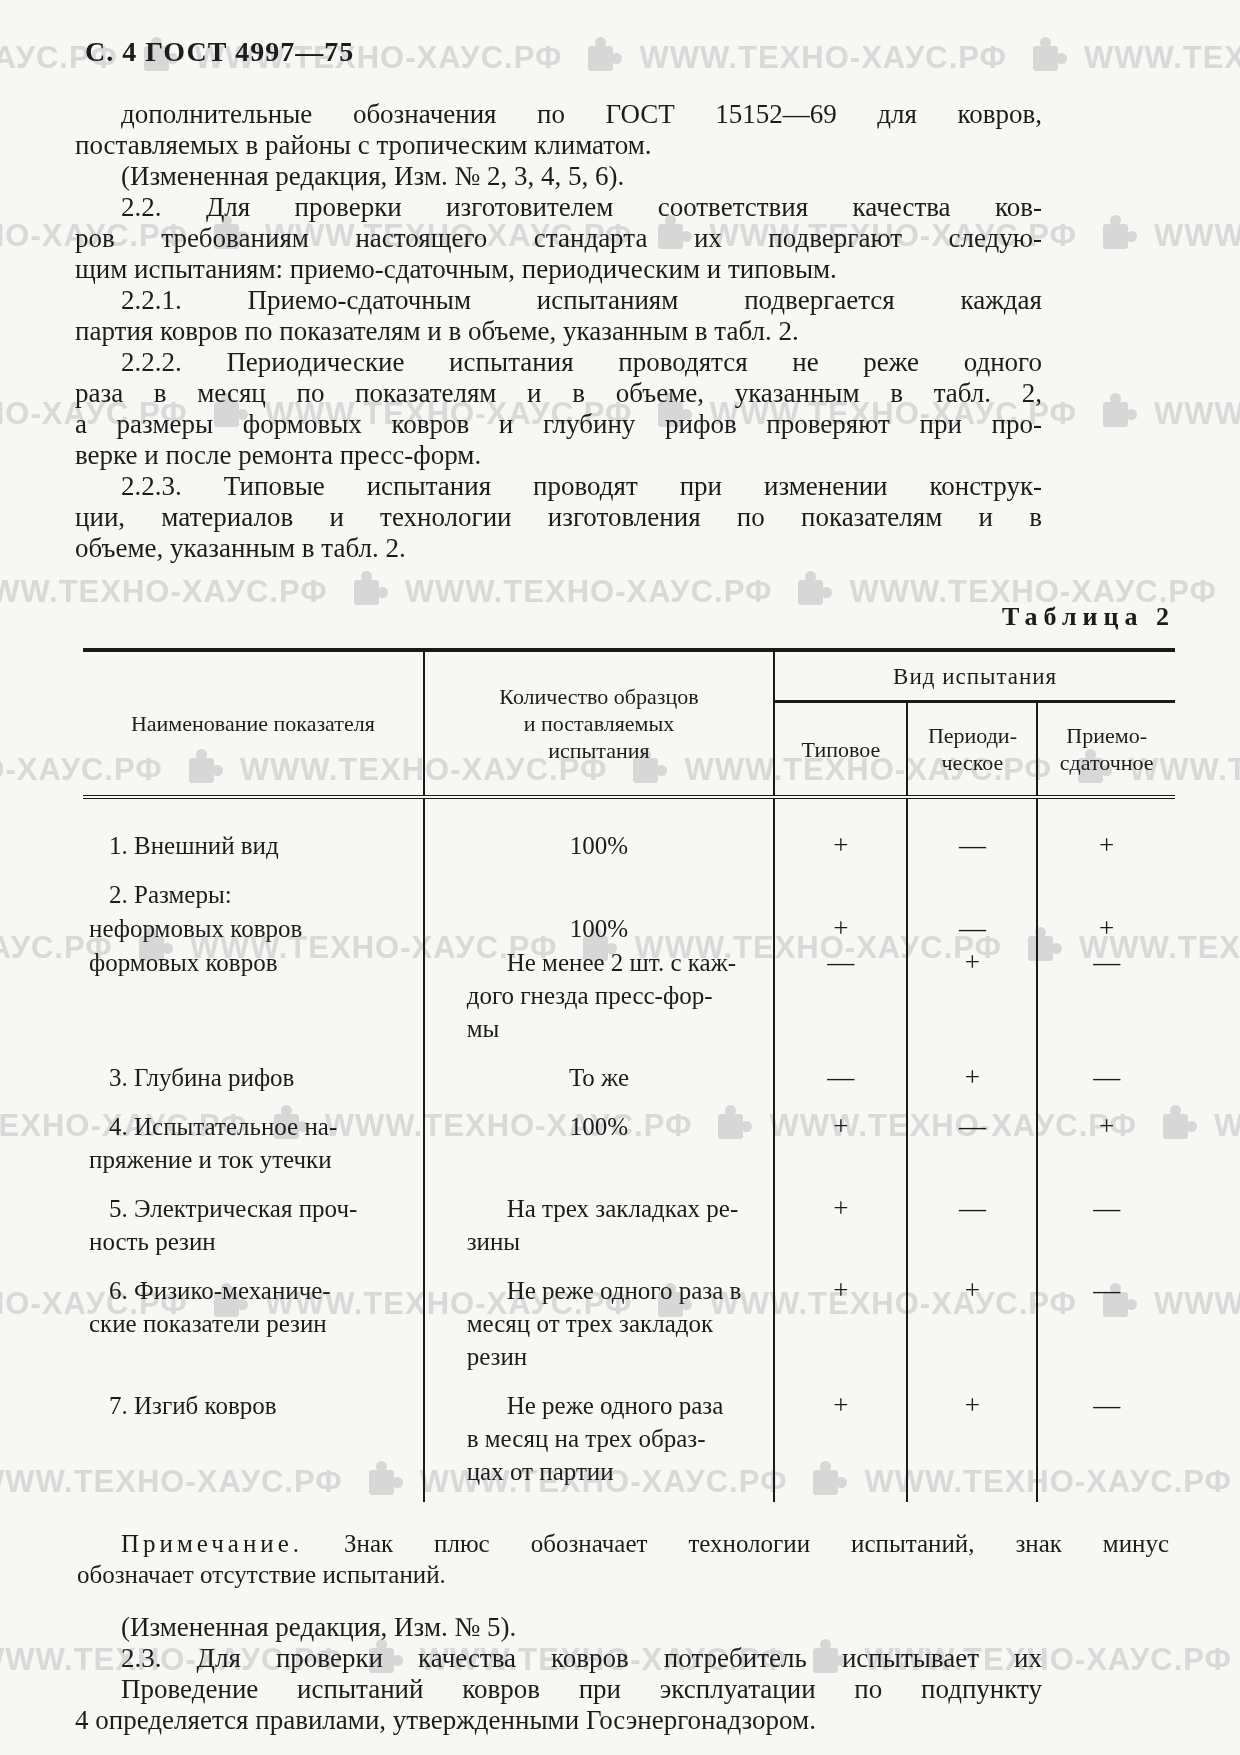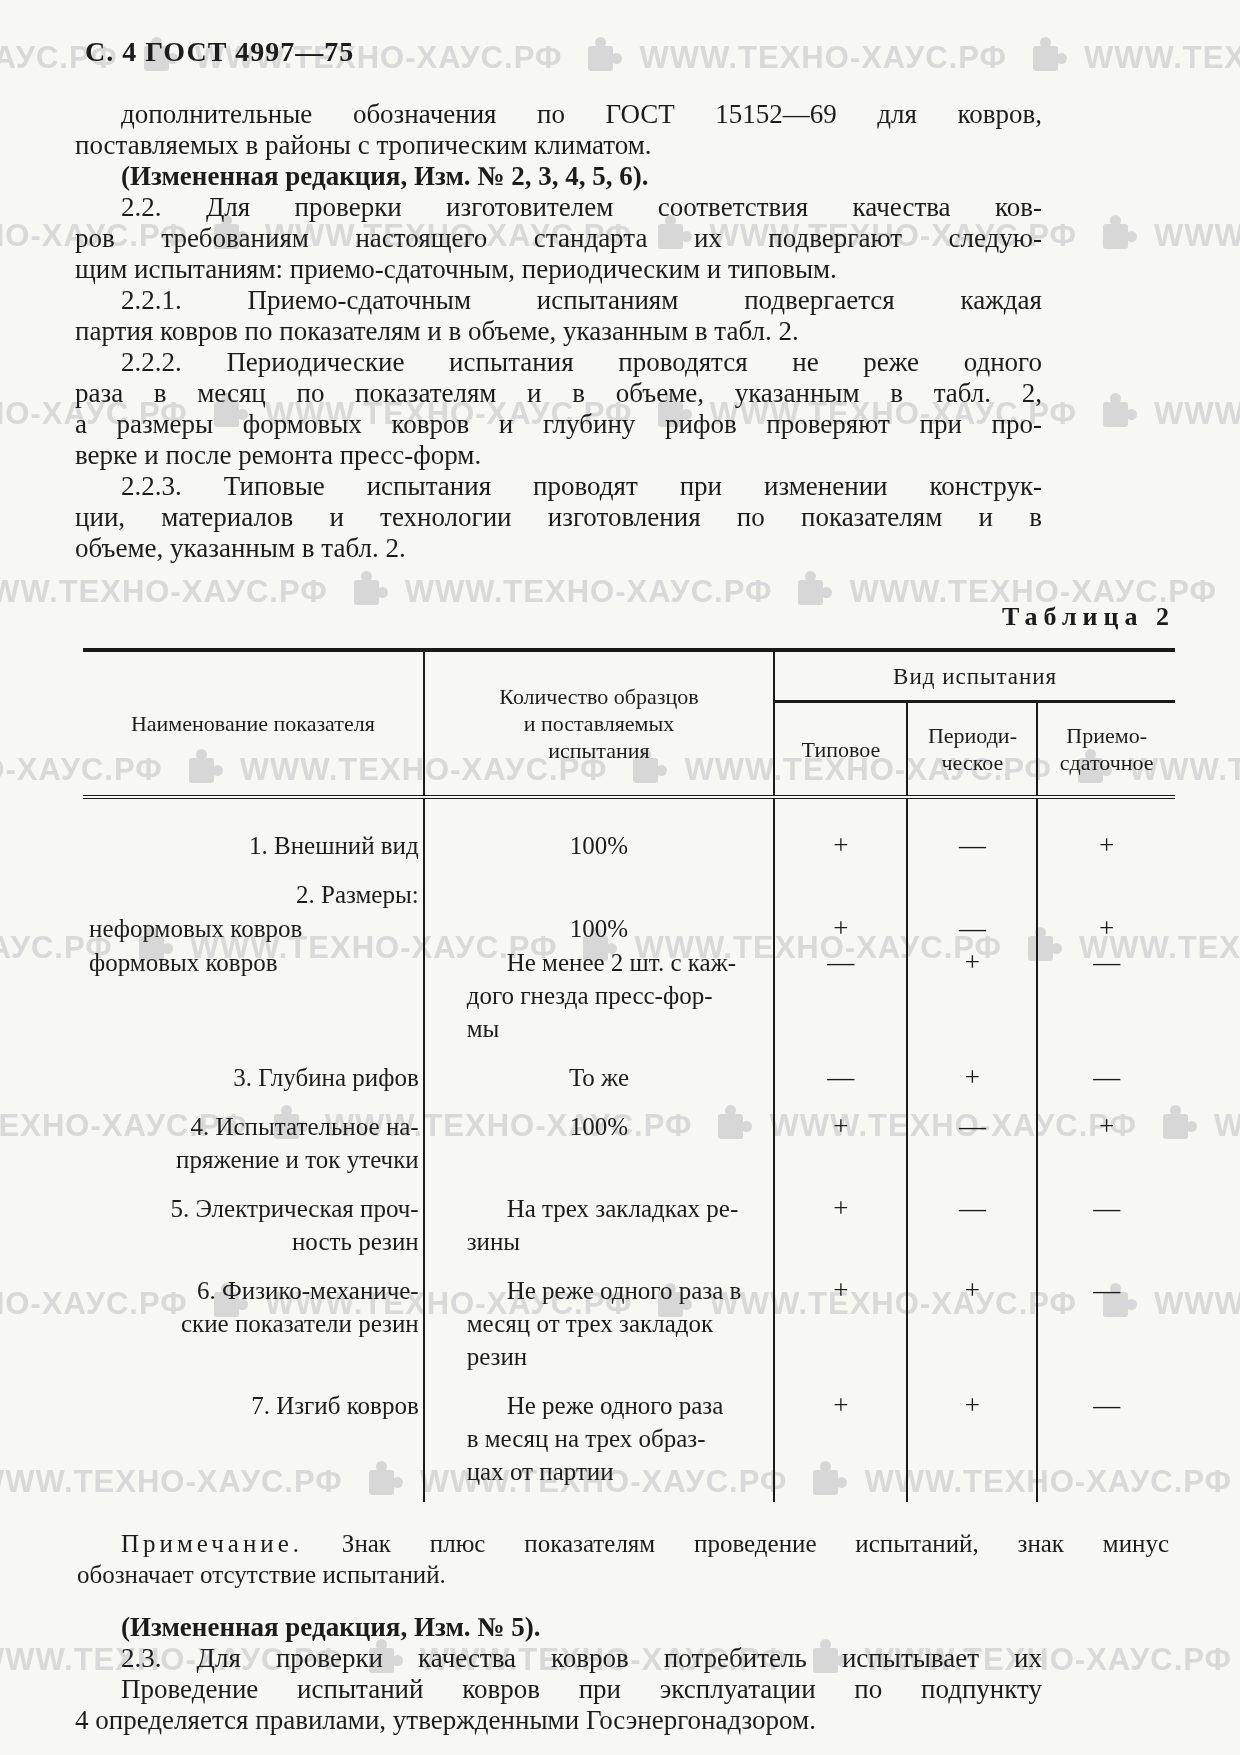--- a/index.html
+++ b/index.html
@@ -16,41 +16,41 @@
   .wm-ico::before{content:"";position:absolute;top:-9px;left:7px;width:11px;height:11px;
           background:#d7d7d7;border-radius:50%;}
   .wm-ico::after{content:"";position:absolute;right:-9px;top:7px;width:11px;height:11px;
           background:#d7d7d7;border-radius:50%;}
   
   .content{position:absolute;left:75px;top:36px;width:1100px;z-index:1;}
   .hdr{font-weight:bold;font-size:28px;margin-left:10px;letter-spacing:1px;}
   .bodycol{width:967px;font-size:27px;line-height:31px;margin-top:31px;}
   .bodycol.bottom{margin-top:22px;}
   .para{margin:0;}
-  .para.bold{font-weight:bold;}
+  .para.bold{font-weight:normal;}
   .line{text-align:justify;text-align-last:justify;}
   .line.last{text-align-last:left;}
   .line.ind{text-indent:46px;}
   
   .caption{width:1092px;margin:38px 0 16px 8px;text-align:right;font-size:26px;
            font-weight:bold;letter-spacing:6px;padding-right:2px;}
   table.tbl{border-collapse:collapse;table-layout:fixed;width:1092px;margin-left:8px;
             border-top:4px solid #1a1a1a;}
   .tbl th{font-weight:normal;font-size:22px;line-height:27px;text-align:center;
           vertical-align:middle;white-space:pre-line;padding:4px 8px;}
   .tbl th.cn,.tbl th.cq{border-bottom:4px double #1a1a1a;height:116px;}
   .tbl th.cn{border-right:2px solid #1a1a1a;}
   .tbl th.cq{border-right:2px solid #1a1a1a;}
   .tbl th.cg{border-bottom:3px solid #1a1a1a;height:40px;font-size:23px;letter-spacing:1px;}
   .tbl th.cs{border-bottom:4px double #1a1a1a;height:84px;}
   .tbl th.s1,.tbl th.s2{border-right:2px solid #1a1a1a;}
   .tbl td{vertical-align:top;white-space:pre-line;font-size:25px;line-height:33px;
           padding:16px 4px 0 4px;}
   .tbl td.c1{text-align:left;padding-left:6px;border-right:2px solid #1a1a1a;}
-  .tbl td.c1.num{text-indent:20px;text-align:right;}
+  .tbl td.c1.num{text-indent:20px;}
   .tbl td.c2{border-right:2px solid #1a1a1a;}
   .tbl td.c2.ctr{text-align:center;}
   .tbl td.c2.lft{text-align:left;padding-left:42px;padding-right:12px;text-indent:40px;}
   .tbl td.mk{text-align:center;font-size:27px;}
   .tbl td.m0,.tbl td.m1{border-right:2px solid #1a1a1a;}
   .tbl tbody tr:nth-child(1) td{padding-top:30px;}
   .tbl tbody tr:nth-child(3) td,.tbl tbody tr:nth-child(4) td{padding-top:1px;}
   .tbl tbody tr:last-child td{padding-bottom:14px;}
   
   .note{width:1092px;margin:26px 0 0 2px;font-size:25px;line-height:31px;}
@@ -279,21 +279,21 @@
 в месяц на трех образ-
 цах от партии</td>
             <td class="mk m0">+</td>
             <td class="mk m1">+</td>
             <td class="mk m2">—</td>
           </tr>
         </tbody>
     </table>
 
     <div class="note">
-      <div class="nline n1"><span class="sp">Примечание.</span> <span>Знак  плюс  показателям  проведение  испытаний,  знак  минус</span></div>
+      <div class="nline n1"><span class="sp">Примечание.</span> <span>Знак  плюс  обозначает  технологии  испытаний,  знак  минус</span></div>
       <div class="nline n2">обозначает отсутствие испытаний.</div>
     </div>
 
     <div class="bodycol bottom" id="paras-bottom">
         <div class="para bold">
           <div class="line ind last">(Измененная редакция, Изм. № 5).</div>
         </div>
         <div class="para">
           <div class="line ind">2.3.  Для  проверки  качества  ковров  потребитель  испытывает  их</div>
         </div>

